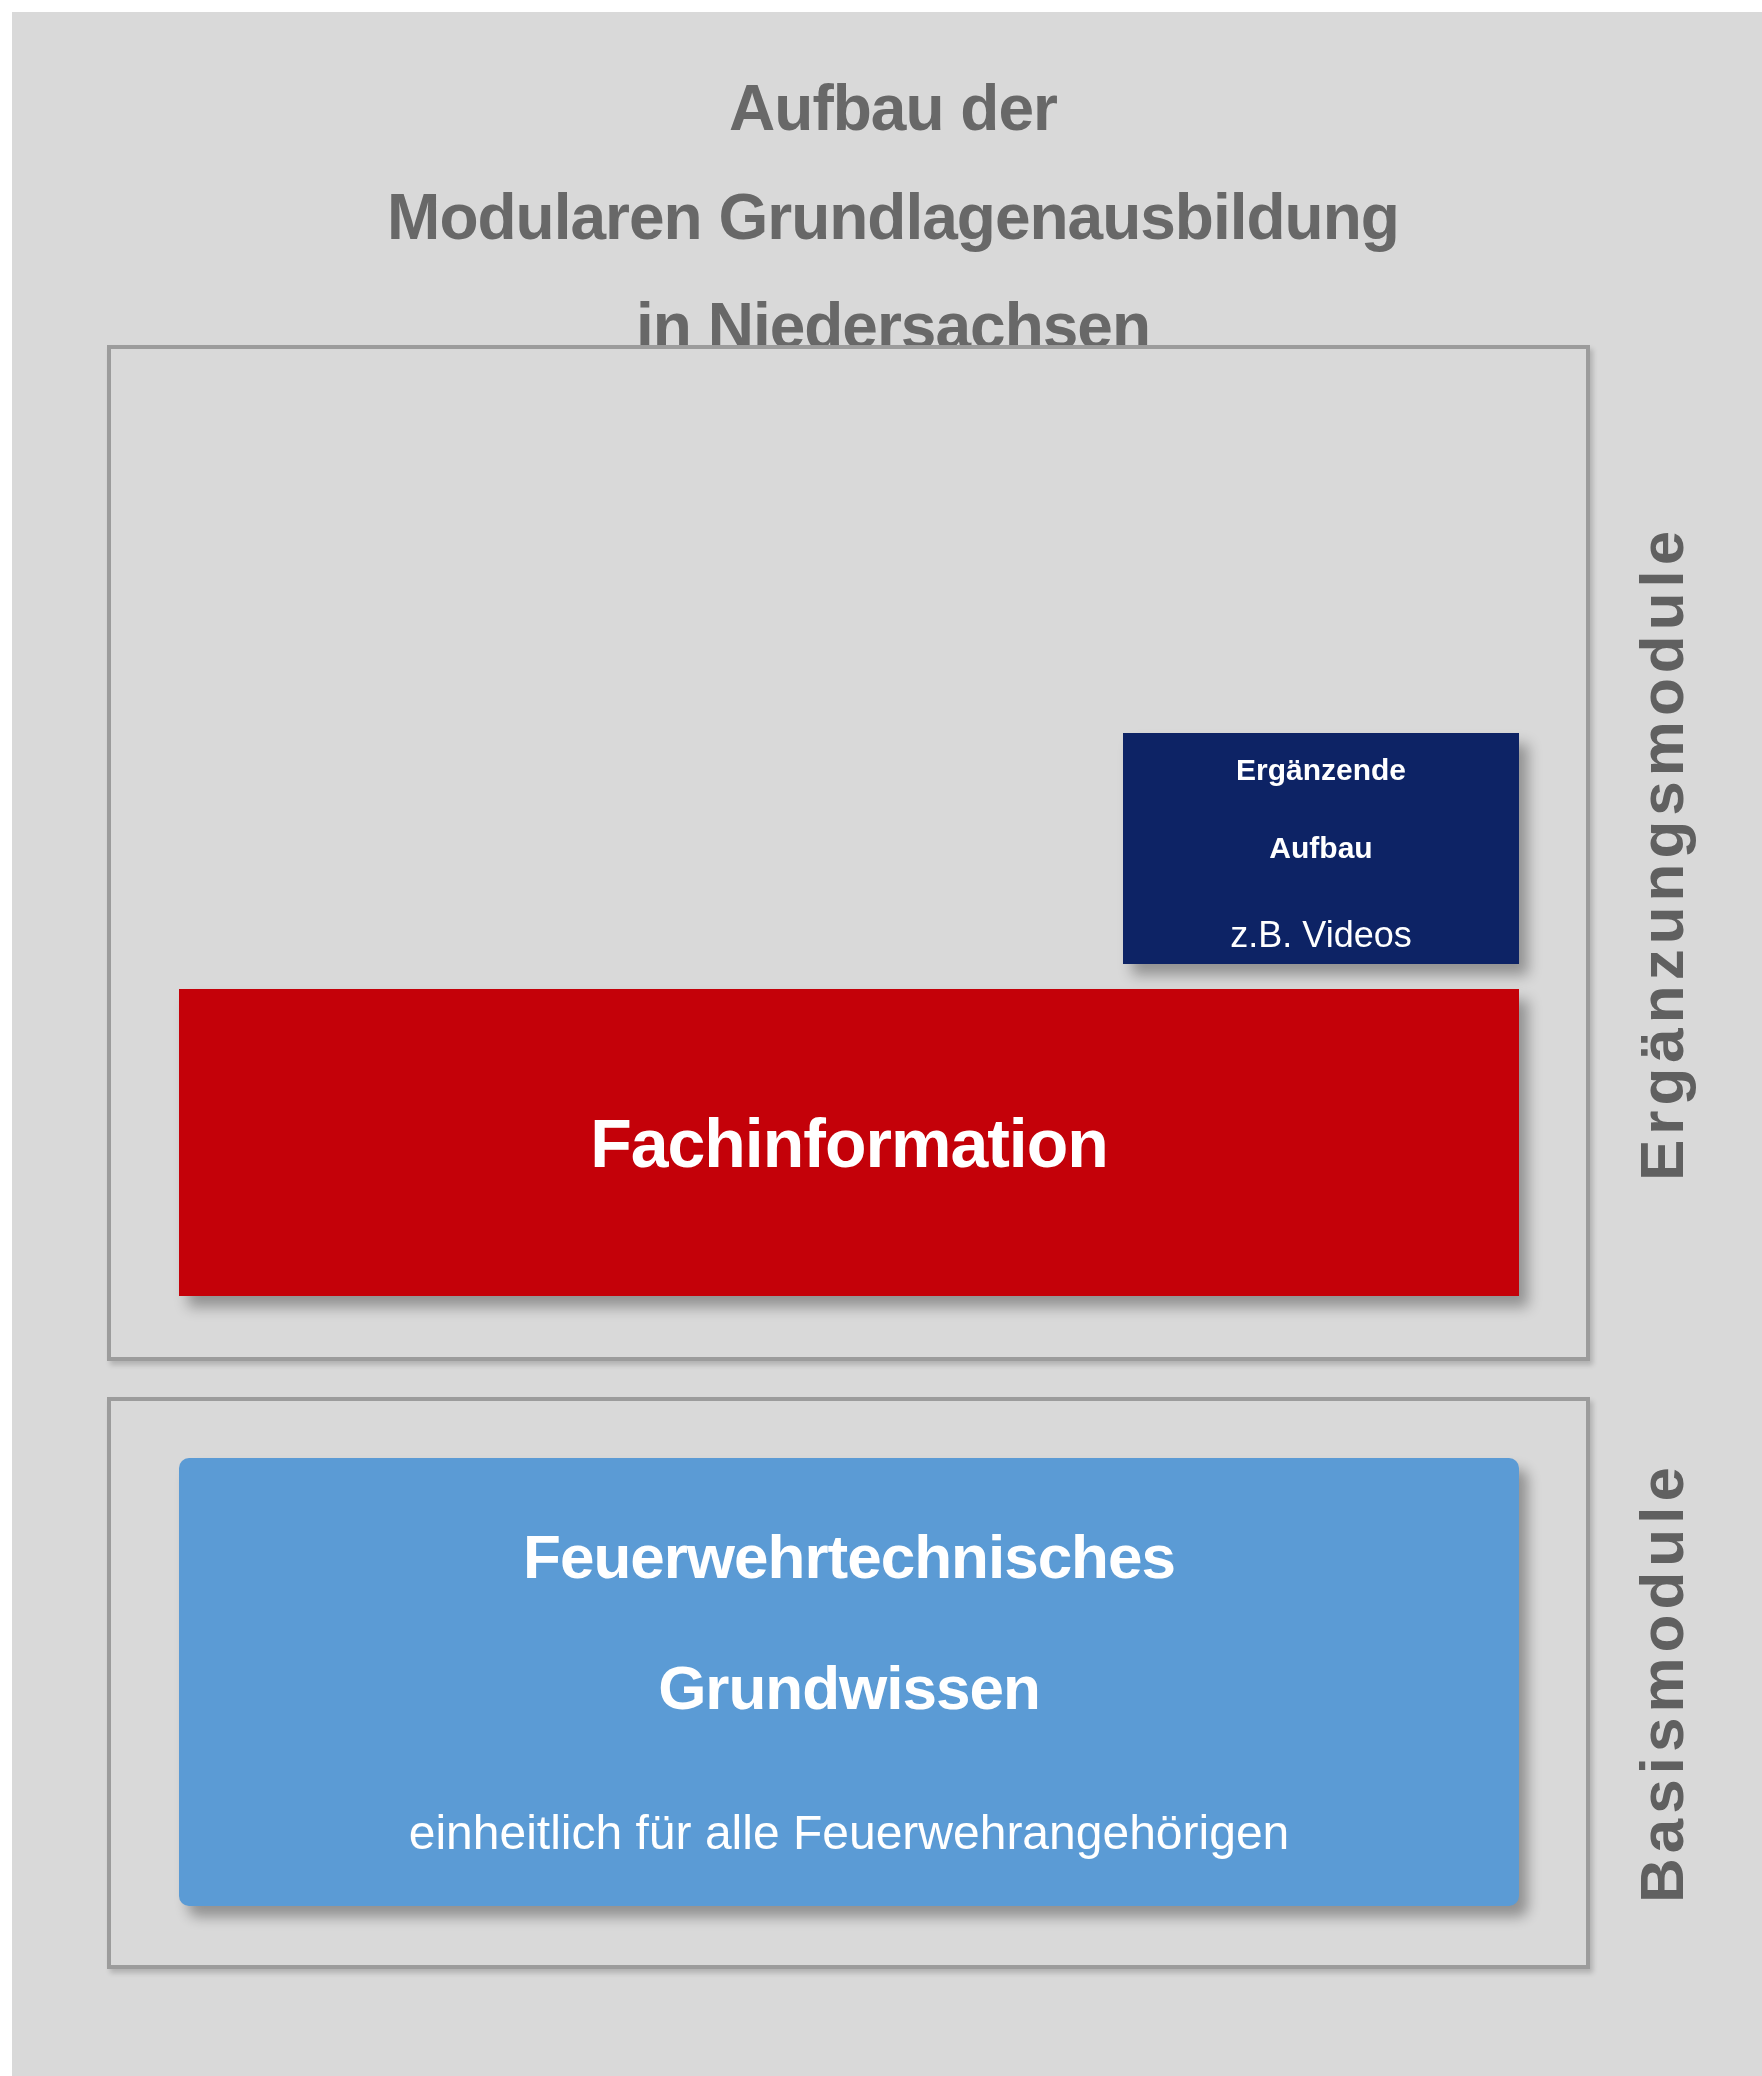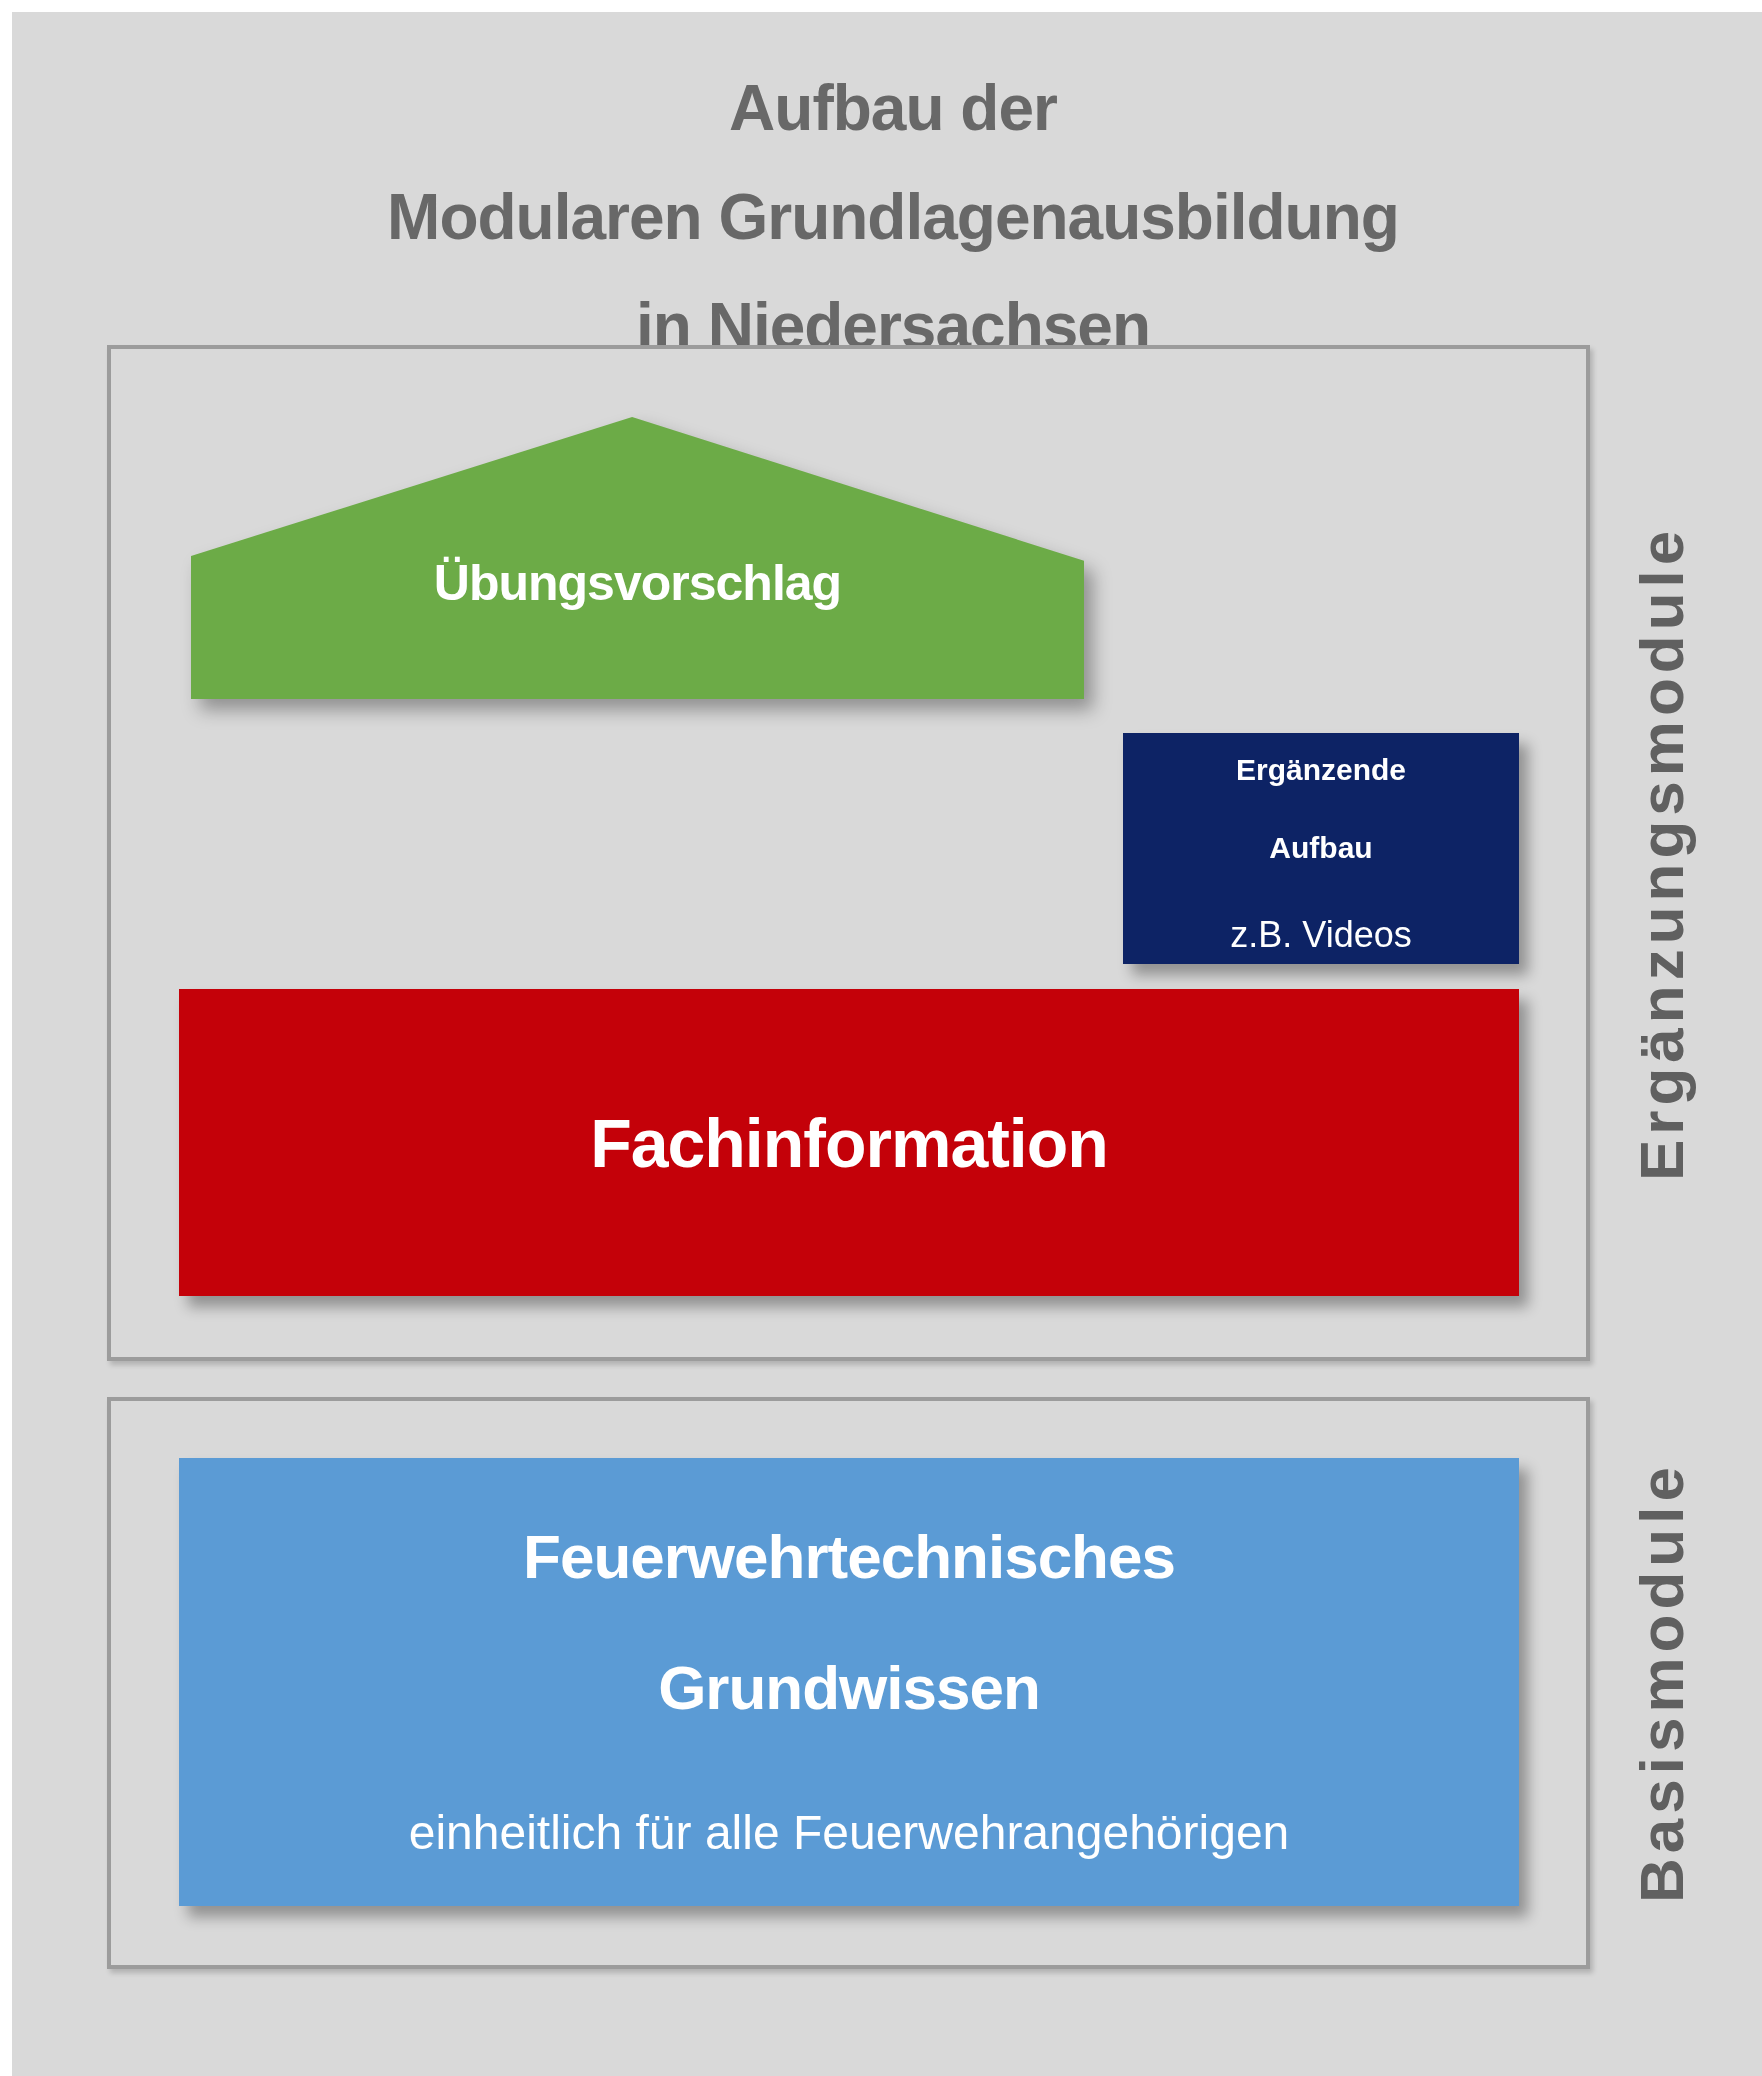--- a/index.html
+++ b/index.html
@@ -103,38 +103,33 @@
   <h1 class="abs title" style="color: rgb(104, 104, 104);">
     <span class="title-line">Aufbau der</span>
     <span class="title-line">Modularen Grundlagenausbildung</span>
     <span class="title-line">in Niedersachsen</span>
   </h1>
 
   <div class="abs frame" id="frame-erg" style="border-color: rgb(156, 156, 156);"></div>
 
   <div class="abs frame" id="frame-bas" style="border-color: rgb(156, 156, 156);"></div>
 
-  <div class="abs" id="house-wrap">
-    <div id="house" style="background-color: rgb(108, 171, 71);">
-      <div class="house-label">Übungsvorschlag</div>
-    </div>
-  </div>
 
 
   <div class="abs block" id="ergaenzende" style="background-color: rgb(13, 35, 101);">
     <span class="navy-line">Ergänzende</span>
     <span class="navy-line">Aufbau</span>
     <span class="navy-sub">z.B. Videos</span>
   </div>
 
   <div class="abs block" id="fachinformation" style="background-color: rgb(196, 1, 9);">
     <span>Fachinformation</span>
   </div>
 
-  <div class="abs block" id="grundwissen" style="background-color: rgb(91, 155, 213);">
+  <div class="abs block" id="grundwissen" style="background-color: rgb(91, 155, 213); border-radius: 10px;">
     <span class="blue-line">Feuerwehrtechnisches</span>
     <span class="blue-line">Grundwissen</span>
     <span class="blue-sub">einheitlich für alle Feuerwehrangehörigen</span>
   </div>
 
   <div class="abs side-label" id="side-erg" style="color: rgb(96, 96, 96);">
     <span>Ergänzungsmodule</span>
   </div>
 
   <div class="abs side-label" id="side-bas" style="color: rgb(96, 96, 96);">

